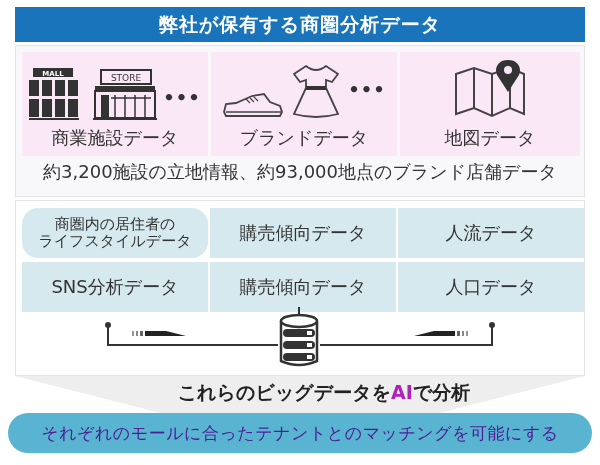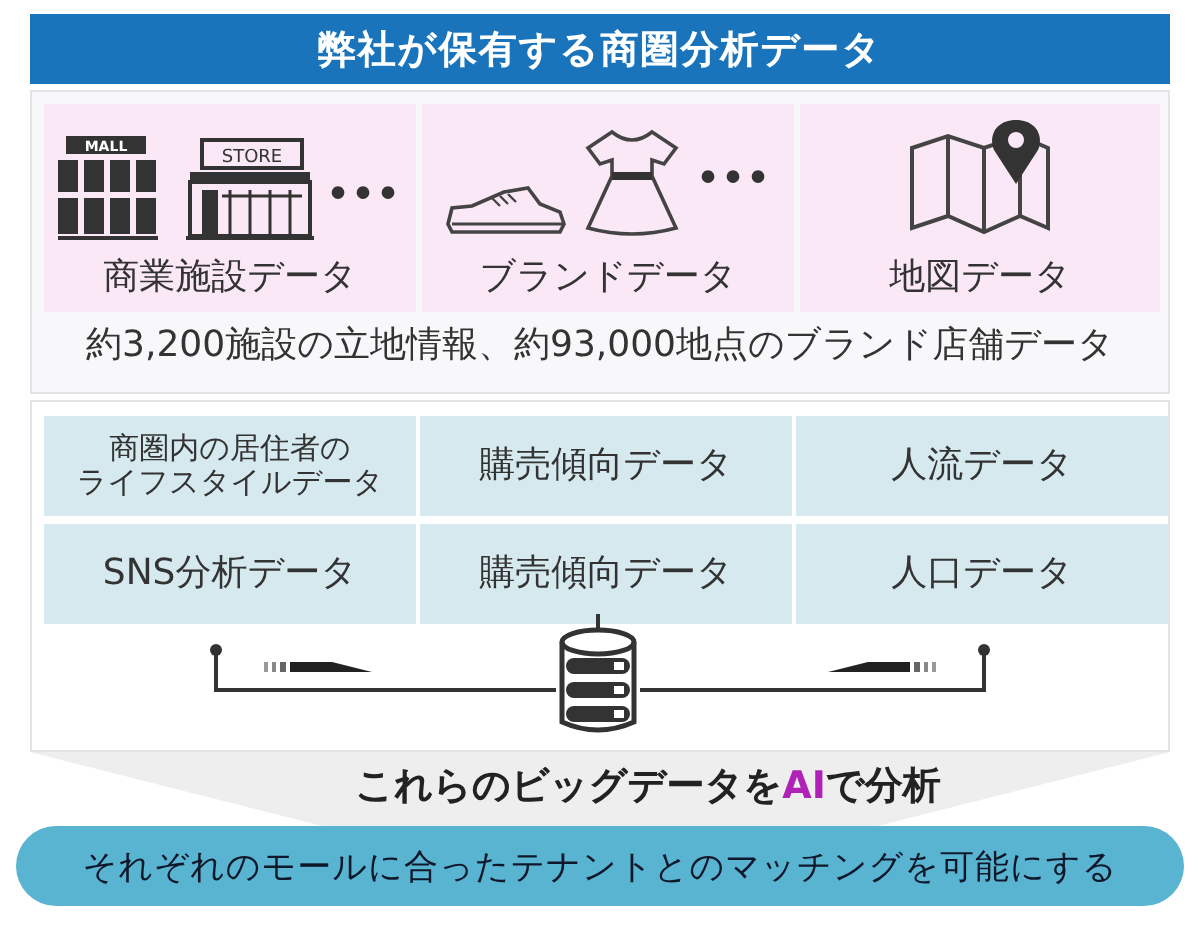--- a/index.html
+++ b/index.html
@@ -6,25 +6,25 @@
   body{width:600px;height:465px;position:relative;overflow:hidden;font-family:"DejaVu Sans","Liberation Sans",sans-serif;color:#333;}
   .title-bar{position:absolute;left:15px;top:7px;width:570px;height:35px;background:#1a74bb;color:#fff;font-size:19px;font-weight:bold;display:flex;align-items:center;justify-content:center;letter-spacing:1px;}
   .upper-box{position:absolute;left:15px;top:45px;width:570px;height:152px;background:#f8f8fa;border:1px solid #e4e4e8;box-sizing:border-box;}
   .cat-cell{position:absolute;top:6px;height:104px;background:#fbe8f7;display:flex;flex-direction:column;align-items:center;}
   .cat-cell .icons{height:62px;display:flex;align-items:flex-end;justify-content:center;gap:6px;margin-top:6px;}
   .cat-cell .label{font-size:18px;margin-top:6px;color:#333;}
   .stat-line{position:absolute;left:0;top:114px;width:100%;text-align:center;font-size:18px;color:#333;}
   .lower-box{position:absolute;left:15px;top:200px;width:570px;height:176px;background:#fff;border:1px solid #e4e4e8;box-sizing:border-box;}
   .grid{position:absolute;left:6px;top:7px;width:558px;display:grid;grid-template-columns:186px 186px 186px;grid-template-rows:50px 50px;gap:4px 2px;}
   .cell{background:#d5e9ef;display:flex;align-items:center;justify-content:center;text-align:center;font-size:18px;color:#333;line-height:1.15;}
-  .cell.small{font-size:15px;}
+  .cell.small{font-size:15px;border-radius:16px;}
   .chevron{position:absolute;left:15px;top:376px;width:570px;height:38px;}
   .ai-text{position:absolute;left:0;top:380px;width:600px;text-align:center;font-size:19px;font-weight:bold;color:#222;margin-left:24px;}
   .ai-text .ai{color:#b021b8;}
-  .pill{position:absolute;left:8px;top:413px;width:584px;height:40px;border-radius:20px;background:#58b4d0;color:#0f172a;font-size:17px;display:flex;align-items:center;justify-content:center;letter-spacing:0.5px;}
+  .pill{position:absolute;left:8px;top:413px;width:584px;height:40px;border-radius:20px;background:#58b4d0;color:#4c1d95;font-size:17px;display:flex;align-items:center;justify-content:center;letter-spacing:0.5px;}
   svg{display:block;}
 </style>
 </head>
 <body>
 
 <div class="title-bar">弊社が保有する商圏分析データ</div>
 
 <div class="upper-box">
   <div class="cat-cell" style="left:6px;width:186px;text-align:right;">
     <div class="icons">

